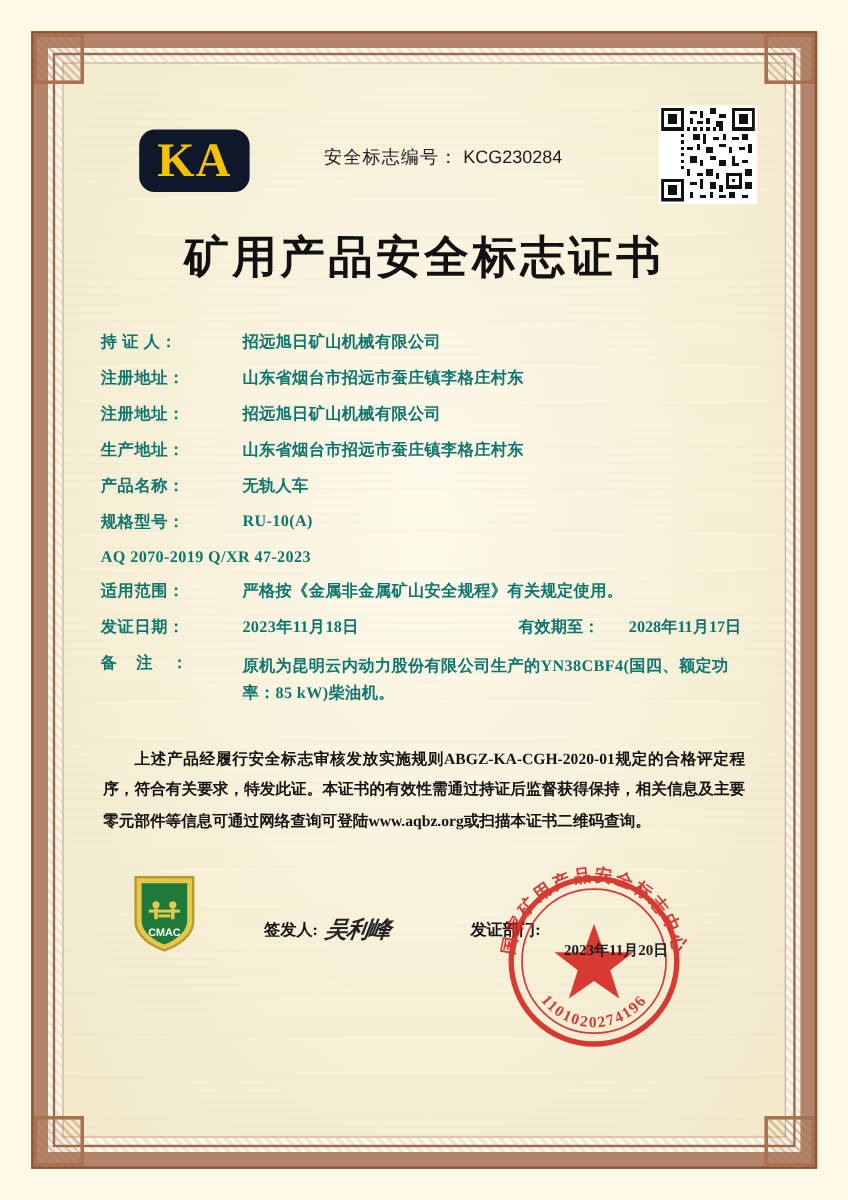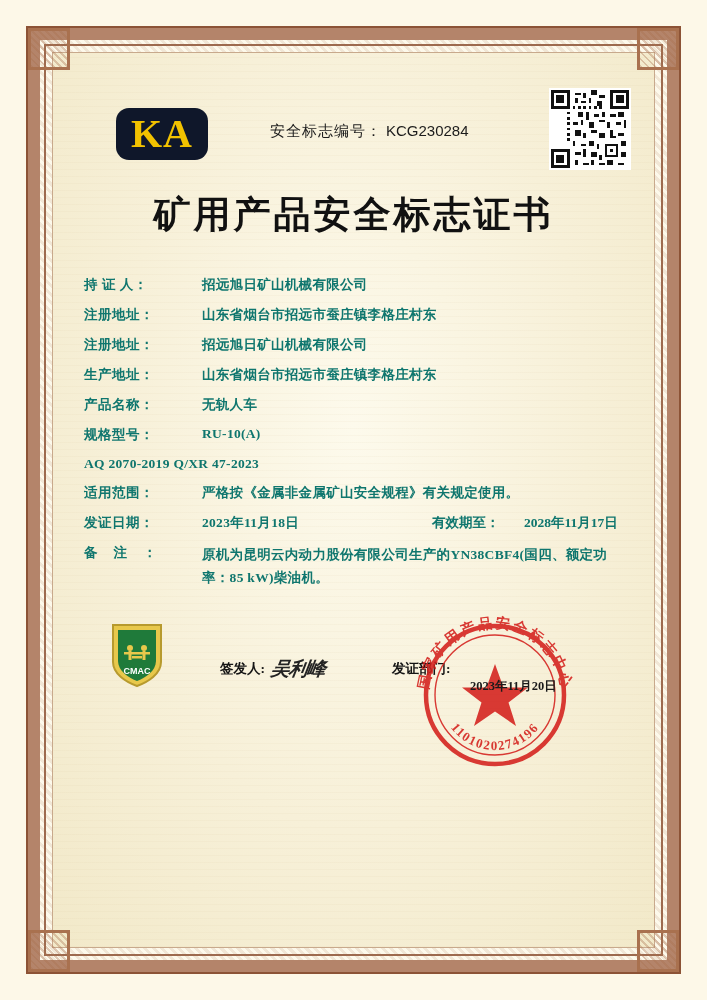--- a/index.html
+++ b/index.html
@@ -453,20 +453,21 @@
         <div class="fkey2">有效期至：</div>
         <div class="fval2">2028年11月17日</div>
       </div>
 
       <div class="frow note">
         <div class="fkey">备注：</div>
         <div class="fval">原机为昆明云内动力股份有限公司生产的YN38CBF4(国四、额定功率：85 kW)柴油机。</div>
       </div>
     </div>
 
+    <div class="statement">上述产品经履行安全标志审核发放实施规则ABGZ-KA-CGH-2020-01规定的合格评定程序，符合有关要求，特发此证。本证书的有效性需通过持证后监督获得保持，相关信息及主要零元部件等信息可通过网络查询可登陆www.aqbz.org或扫描本证书二维码查询。</div>
 
     <div class="footer">
 
       <div class="cmac-badge">
         <svg width="54" height="66" viewBox="0 0 54 66">
           <path d="M3 3 H51 V40 C51 52 38 60 27 64 C16 60 3 52 3 40 Z" fill="#e8c84b" stroke="#b79a2e" stroke-width="2"></path>
           <path d="M8 8 H46 V39 C46 49 35 56 27 59 C19 56 8 49 8 39 Z" fill="#1f7a3a"></path>
           <g fill="#e8c84b">
             <circle cx="20" cy="26" r="3"></circle>
             <circle cx="34" cy="26" r="3"></circle>

